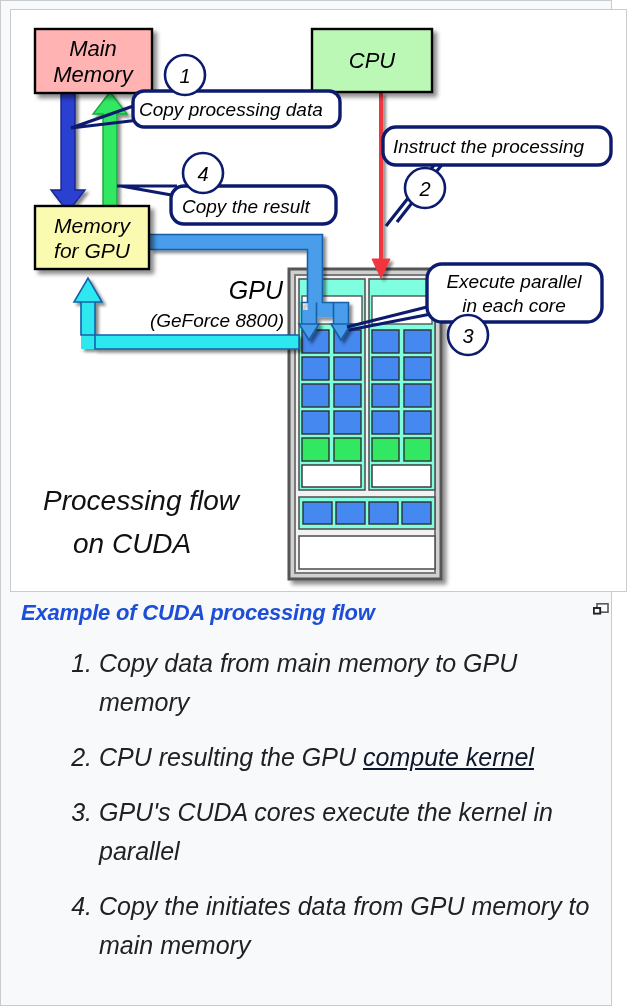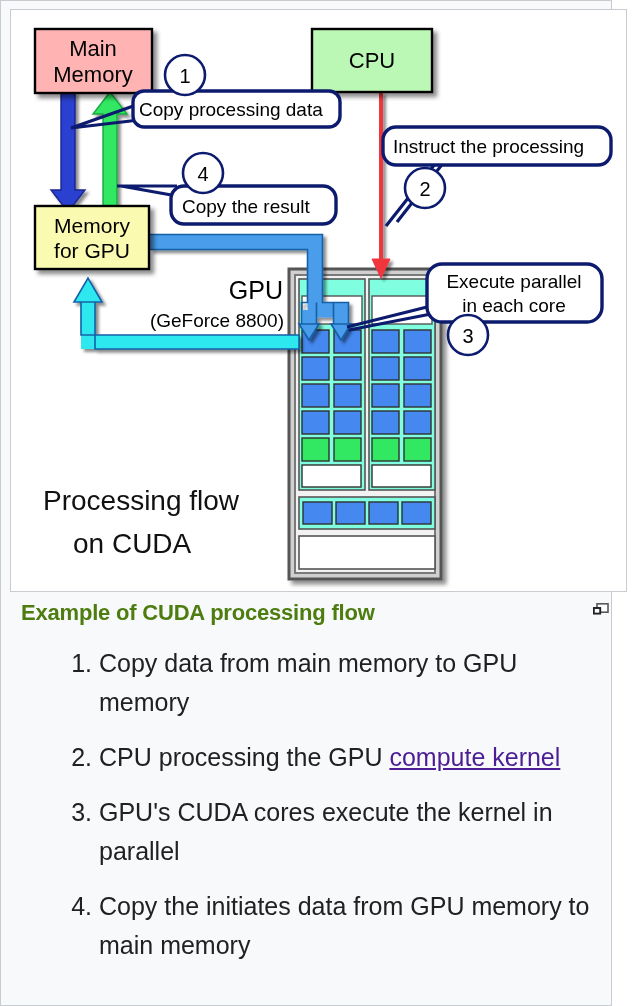--- a/index.html
+++ b/index.html
@@ -8,59 +8,60 @@
     width:636px;height:1006px;
     background:#ffffff;
     font-family:"Liberation Sans", sans-serif;
     -webkit-font-smoothing:antialiased;
   }
   .thumb-frame{
     position:absolute;left:0;top:0;width:612px;height:1006px;
     box-sizing:border-box;
     border:1px solid #c8ccd1;
     background:#f8f9fa;
+    font-style:italic;
   }
   .img-box{
     position:absolute;left:9px;top:8px;width:617px;height:583px;
     box-sizing:border-box;
     border:1px solid #c8ccd1;
     background:#ffffff;
     overflow:hidden;
   }
   .diagram{position:absolute;left:0;top:0;width:615px;height:581px;}
   .diagram svg{display:block;}
 
   
   .caption{
     position:absolute;left:10px;top:597px;width:616px;
     box-sizing:border-box;
     padding:0 8px 0 10px;
   }
   .caption-title{
-    font-size:22px;font-weight:bold;color:#4d7c0f;
+    font-size:22px;font-weight:bold;color:#1d4ed8;
     letter-spacing:-0.2px;
     line-height:30px;
     margin:0;
     white-space:nowrap;
   }
   .enlarge-icon{
     position:absolute;right:18px;top:5px;width:16px;height:14px;
   }
   .steps{
     margin:4px 0 0 0;
     padding-left:62px;
     font-size:25px;
     line-height:39px;
     color:#202122;
     list-style-position:outside;
     list-style-type:decimal;
   }
   .steps li{margin:16px;padding:0;}
   .steps li::marker{font-size:25px;}
-  .lnk{color:#4c1d95;}
+  .lnk{color:#0f172a;}
 </style>
 </head>
 <body>
 
 <div class="thumb-frame">
 
   <div class="img-box">
     <div class="diagram">
       <svg width="615" height="581" viewBox="0 0 615 581" xmlns="http://www.w3.org/2000/svg">
         <defs>
@@ -222,19 +223,19 @@
   </div>
 
   <div class="caption">
     <div class="caption-title">Example of CUDA processing flow</div>
     <svg class="enlarge-icon" viewBox="0 0 16 14" xmlns="http://www.w3.org/2000/svg">
       <rect x="4" y="0.8" width="11" height="8.4" fill="#ffffff" stroke="#54595d" stroke-width="1.6"></rect>
       <rect x="0.8" y="5" width="6.4" height="5.6" fill="#ffffff" stroke="#202122" stroke-width="1.9"></rect>
     </svg>
     <ol class="steps">
       <li><span>Copy data from main memory to GPU memory</span></li>
-      <li><span>CPU processing the GPU </span><a class="lnk" href="#">compute kernel</a></li>
+      <li><span>CPU resulting the GPU </span><a class="lnk" href="#">compute kernel</a></li>
       <li><span>GPU's CUDA cores execute the kernel in parallel</span></li>
       <li><span>Copy the initiates data from GPU memory to main memory</span></li>
     </ol>
   </div>
 
 </div>
 
 </body></html>

